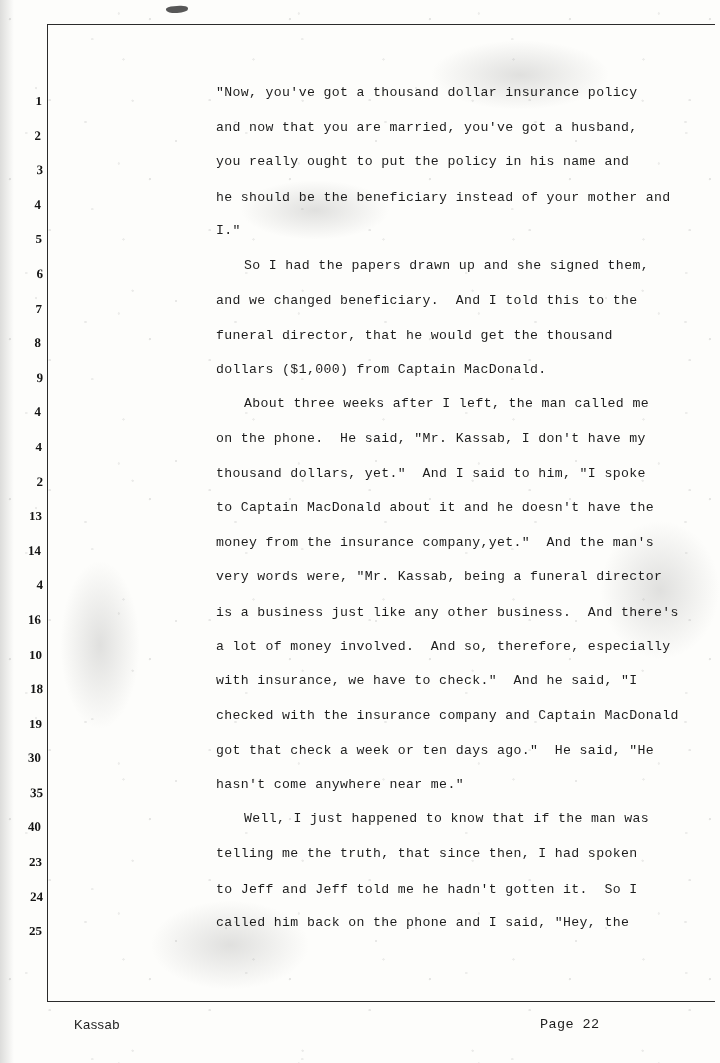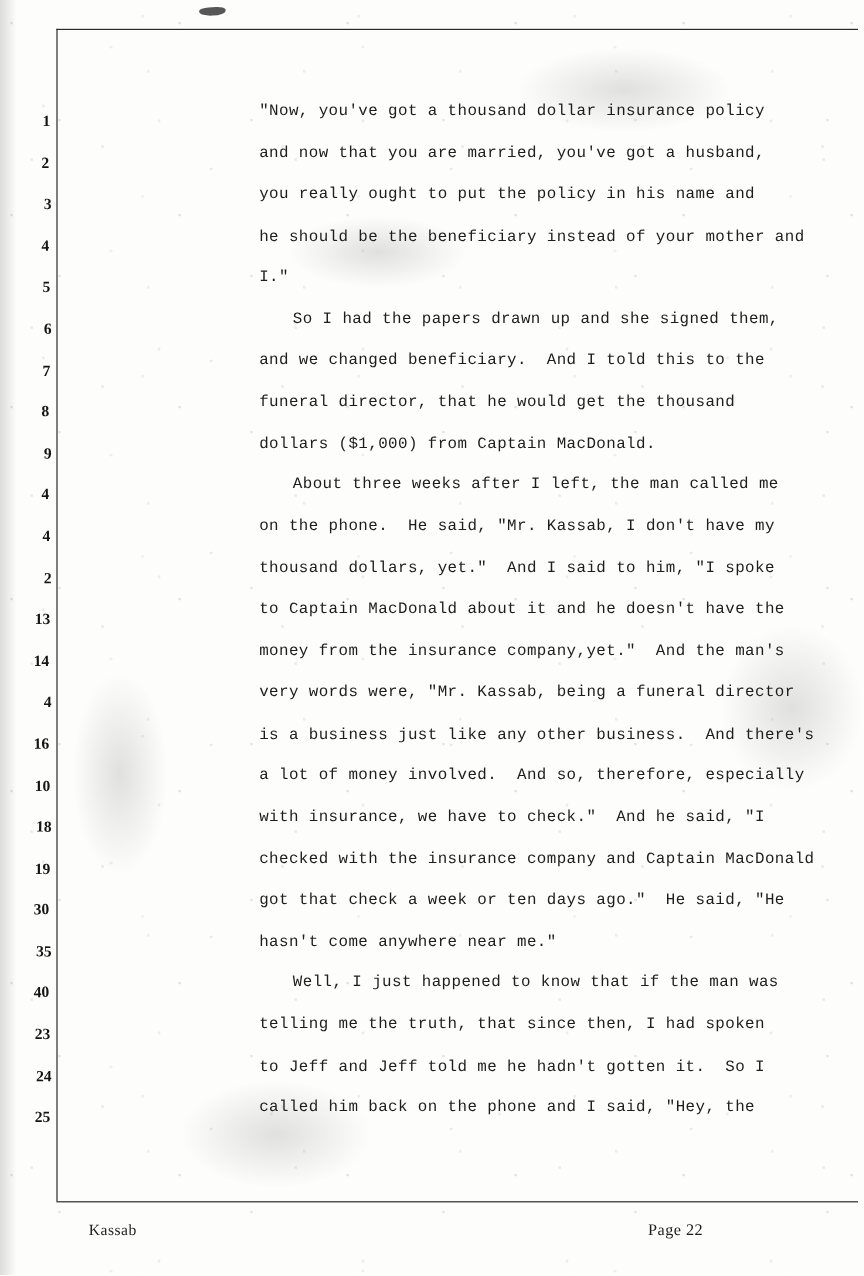--- a/index.html
+++ b/index.html
@@ -119,30 +119,30 @@
   }
   .tline.indent { text-indent: 28px; }
   .tline:nth-child(4n)   { transform: translateY(.5px); }
   .tline:nth-child(5n+2) { transform: translateY(-.5px); }
 
   
   .footer-name {
     position: absolute;
     left: 74px;
     top: 1017px;
-    font-family: Liberation Serif, serif;
+    font-family: Liberation Sans, sans-serif;
     font-size: 13px;
     color: #1d1d1d;
     letter-spacing: .4px;
   }
   .footer-page {
     position: absolute;
     left: 540px;
     top: 1017px;
-    font-family: Liberation Serif, serif;
+    font-family: Liberation Mono, monospace;
     font-size: 13.5px;
     color: #1d1d1d;
     letter-spacing: .4px;
   }
   .edge-shadow {
     position: absolute;
     left: 0; top: 0; bottom: 0;
     width: 14px;
     background: linear-gradient(to right, rgba(0,0,0,.13), rgba(0,0,0,0));
     pointer-events: none;

